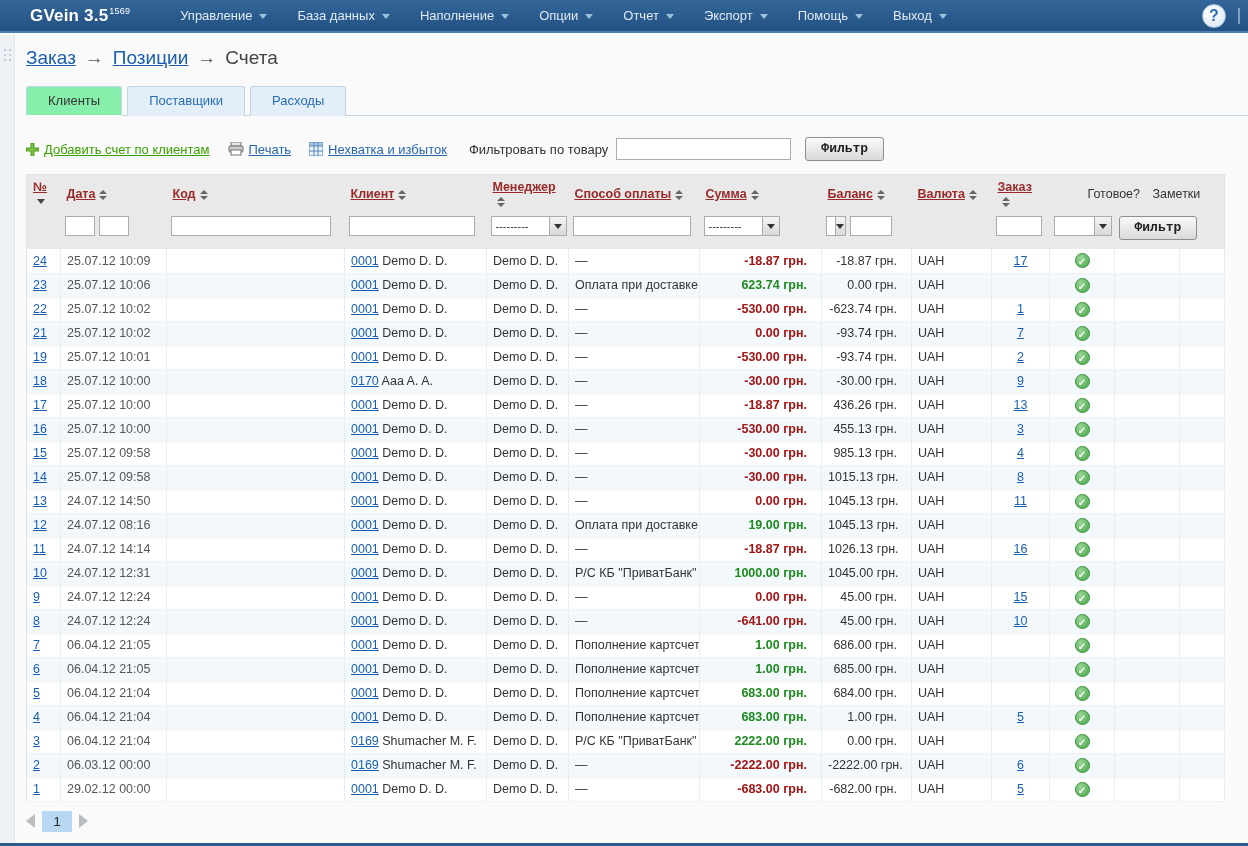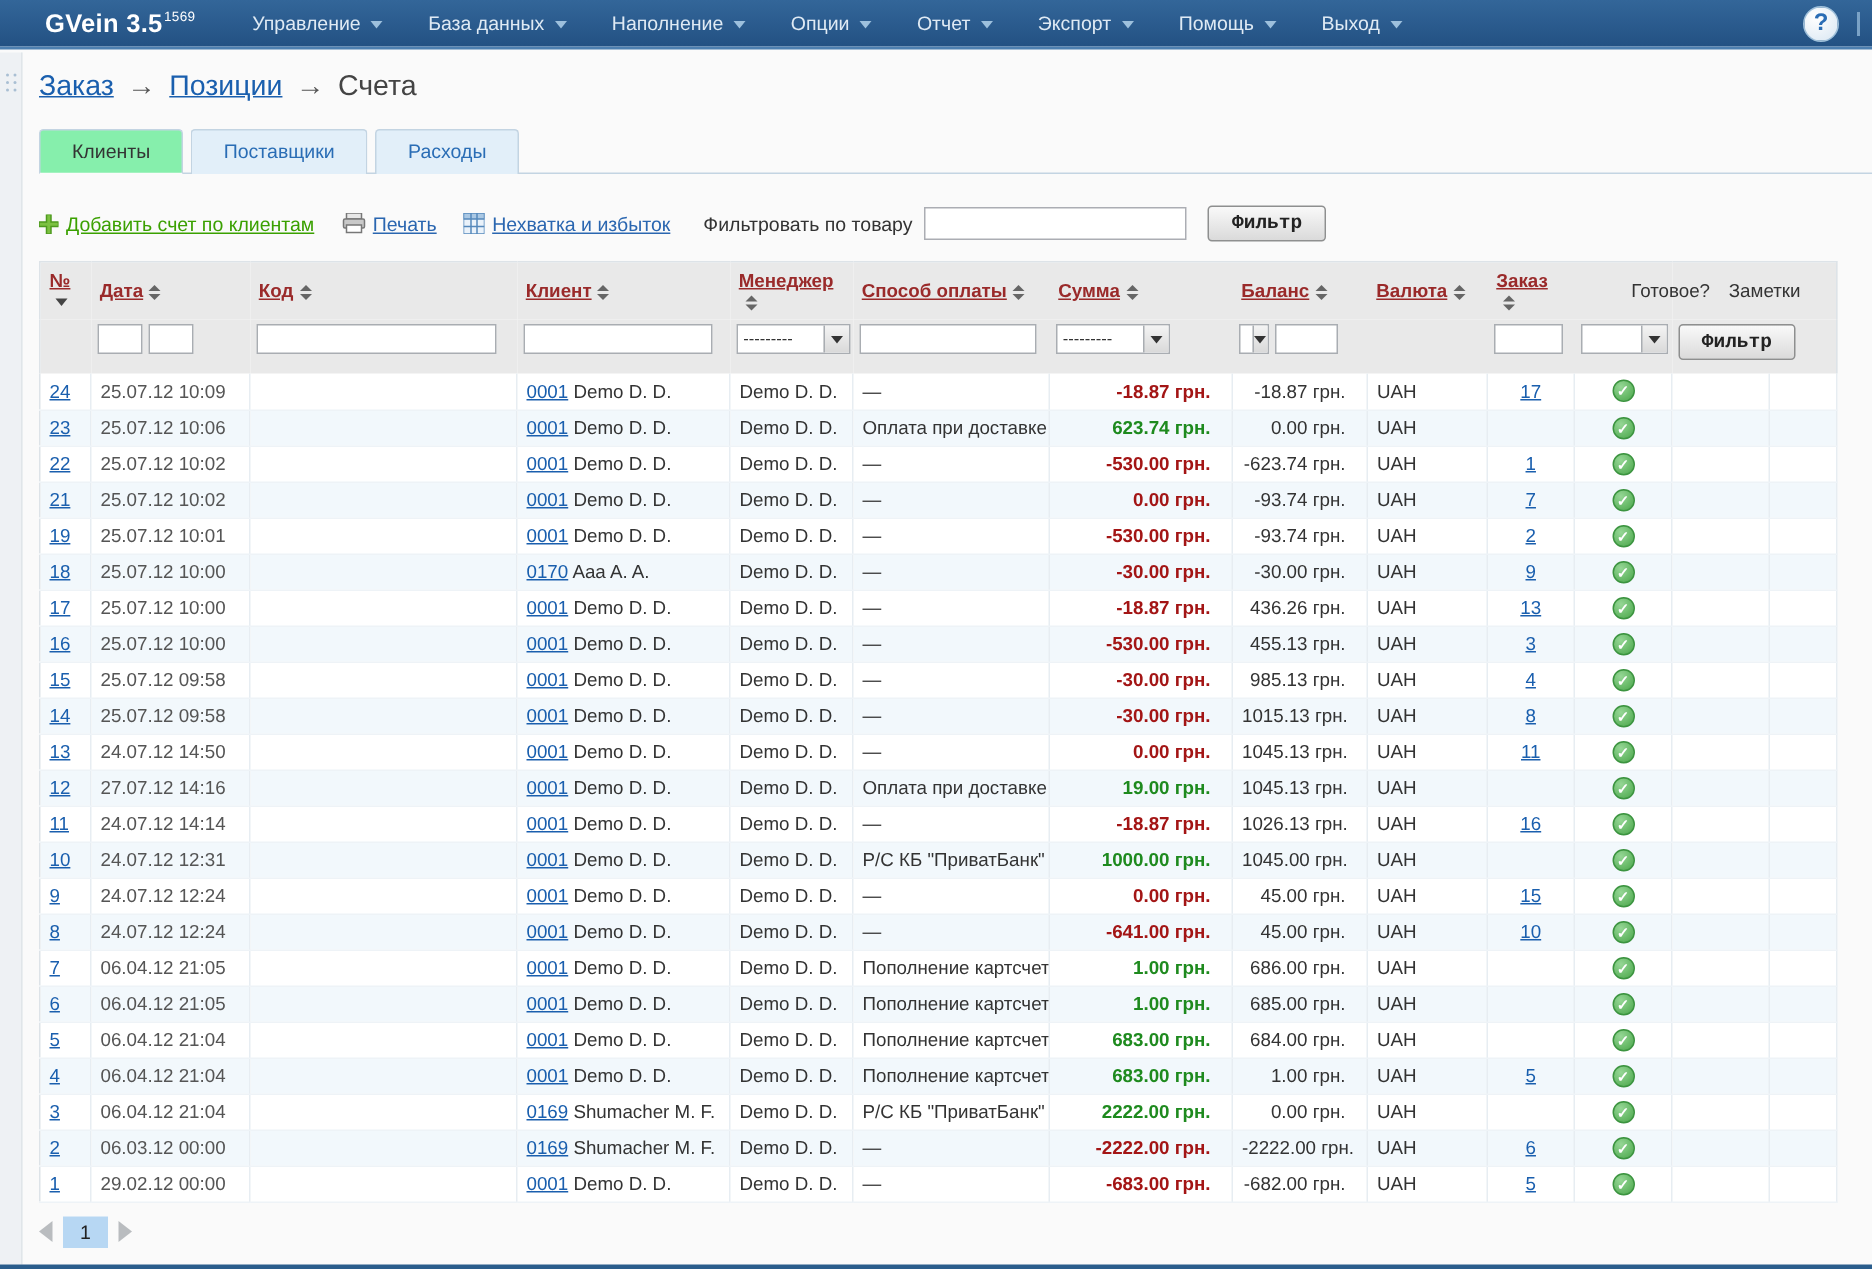--- a/index.html
+++ b/index.html
@@ -5,21 +5,21 @@
   * { box-sizing: border-box; margin: 0; padding: 0; }
   html,body { width:1248px; height:846px; }
   body {
     font-family: "Liberation Sans", sans-serif;
     background:#fafafa; color:#333; overflow:hidden;
   }
   
   .topnav {
     height:33px; background:linear-gradient(#336699,#235183);
     border-bottom:2px solid #4d7fb0;
-    display:flex; align-items:center; position:relative;
+    display:flex; align-items:center; position:relative;gap:12px;
   }
   .logo { color:#fff; font-size:17px; font-weight:bold; margin:0 38px 0 30px; letter-spacing:0.2px; }
   .logo sup { font-size:9px; font-weight:normal; margin-left:1px; }
   .nav-menu { display:flex; align-items:center;justify-content:center; }
   .nav-item { display:flex; align-items:center; margin-right:30px; cursor:pointer; }
   .nav-item span.lbl { color:#dfeaf4; font-size:13px; }
   .caret { width:0; height:0; border-left:4px solid transparent; border-right:4px solid transparent; border-top:5px solid #9dc0dd; margin-left:7px; margin-top:2px; }
   .help-btn {
     position:absolute; right:22px; top:4px; width:24px; height:24px; border-radius:50%;
     background:radial-gradient(circle at 35% 30%, #ffffff, #d8e6f2);
@@ -430,21 +430,21 @@
           <td class="c-amount"><span class="amt-neg">0.00 грн.</span></td>
           <td class="c-balance">1045.13 грн.</td>
           <td>UAH</td>
           <td class="c-order"><a>11</a></td>
           <td class="c-ready"><span class="check-icon">✓</span></td>
           <td></td>
           <td></td>
         </tr>
         <tr>
           <td><a>12</a></td>
-          <td class="c-date">27.07.12 14:16</td>
+          <td class="c-date">24.07.12 08:16</td>
           <td></td>
           <td><a>0001</a> Demo D. D.</td>
           <td>Demo D. D.</td>
           <td>Оплата при доставке</td>
           <td class="c-amount"><span class="amt-pos">19.00 грн.</span></td>
           <td class="c-balance">1045.13 грн.</td>
           <td>UAH</td>
           <td class="c-order"></td>
           <td class="c-ready"><span class="check-icon">✓</span></td>
           <td></td>

